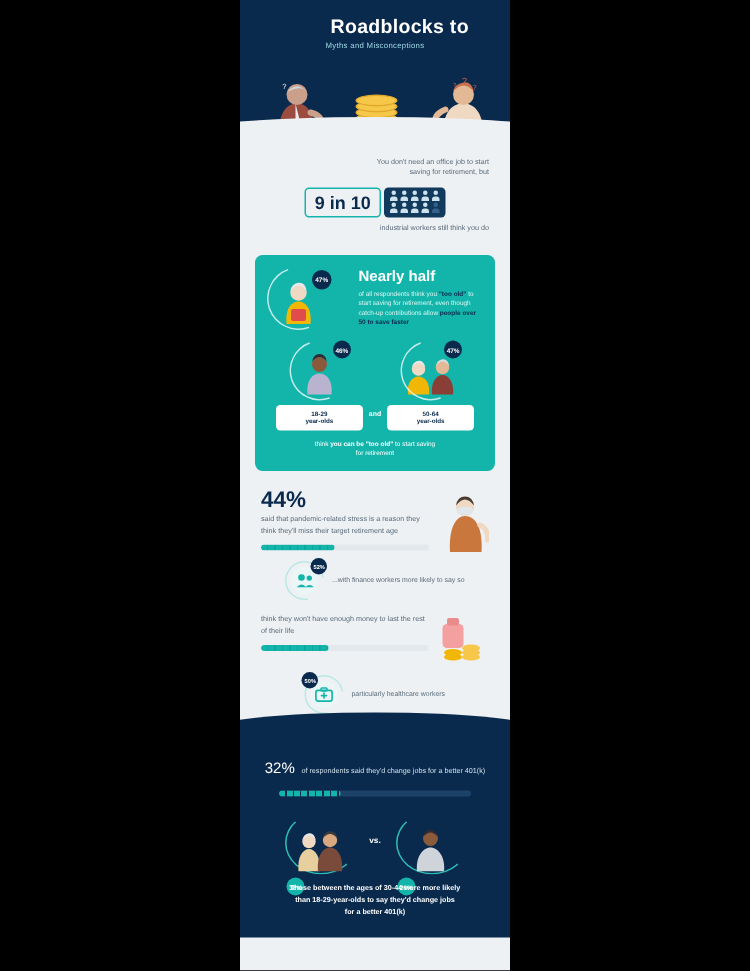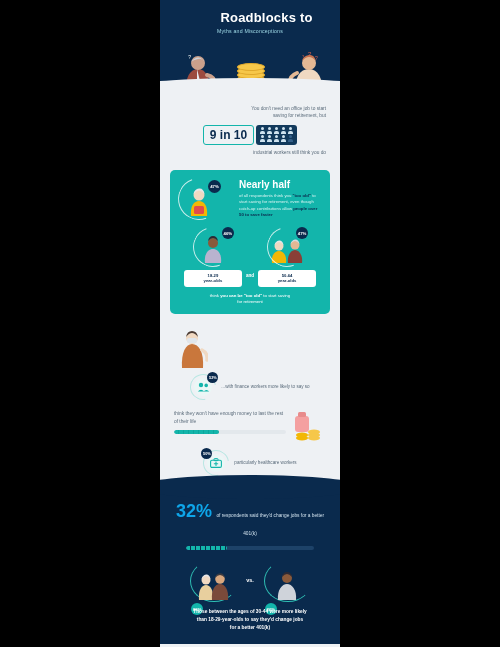--- a/index.html
+++ b/index.html
@@ -64,21 +64,21 @@
   .sub-note{display:flex;align-items:center;gap:5px;justify-content:center;padding:4px 14px 2px;}
   .note-ring{position:relative;width:26px;height:26px;flex:0 0 26px;}
   .note-ring .arc{position:absolute;inset:0;border-radius:50%;border:1.3px solid #b9e7e3;border-right-color:transparent;transform:rotate(35deg);}
   .note-ring .inner{position:absolute;inset:4px;border-radius:50%;background:#eaf7f6;display:flex;align-items:center;justify-content:center;}
   .note-txt{font-size:4.6px;color:#5a6b7a;line-height:1.5;}
 
   
   .navy{position:relative;background:#0a2a4d;margin-top:8px;padding:16px 14px 12px;}
   .navy:before{content:"";position:absolute;left:-12%;top:-11px;width:124%;height:24px;background:#0a2a4d;border-radius:50%;}
   .navy *{position:relative;}
-  .n-big{color:#0ea5e9;font-weight:bold;font-size:18px;line-height:1;}
+  .n-big{color:#ffffff;font-weight:normal;font-size:10px;line-height:1;}
   .n-txt{color:#cfe0ec;font-size:4.8px;line-height:1.5;}
   .n-bar{height:4px;background:#1d4268;border-radius:2px;margin-top:6px;position:relative;overflow:hidden;}
   .n-fill{position:absolute;left:0;top:0;height:100%;border-radius:2px;
     background-image:repeating-linear-gradient(90deg,#13b5ab 0 4px,#0a2a4d 4px 5px);}
   .vs-wrap{display:flex;align-items:center;justify-content:center;gap:10px;margin-top:10px;}
   .vs-ring{position:relative;width:46px;height:40px;}
   .vs-ring .arc{position:absolute;left:0;top:0;width:46px;height:40px;border-radius:50%;
     border:1.3px solid #2fbfb4;border-top-color:transparent;border-right-color:transparent;}
   .vs-t{color:#ffffff;font-size:5.5px;font-weight:bold;}
   .n-center{color:#ffffff;font-size:4.8px;font-weight:bold;text-align:center;line-height:1.6;margin-top:8px;}
@@ -246,20 +246,27 @@
       </div>
     </div>
 
     <div class="teal-foot">
       <span>think </span><span class="em">you can be "too old"</span><span> to start saving</span>
       <div>for retirement</div>
     </div>
   </div>
 
   <div class="statrow">
+    <div class="statcol">
+      <div class="big-num">44%</div>
+      <div class="cap" style="margin-top:2px;">said that pandemic-related stress is a reason they think they'll miss their target retirement age</div>
+      <div class="bar-track">
+            <div class="bar-fill" style="width:44%"></div>
+          </div>
+    </div>
     <svg width="34" height="42" viewBox="0 0 34 42">
       <path d="M8 42 C7 26 12 18 18 18 C25 18 30 26 29 42 Z" fill="#c9773c"></path>
       <circle cx="18" cy="12" r="6" fill="#f0d9c2"></circle>
       <path d="M12 11 q6 -8 12 0 q-1 -6 -6 -6 q-5 0 -6 6Z" fill="#4a3b33"></path>
       <rect x="13" y="12" width="10" height="5" rx="2" fill="#dfe6ec"></rect>
       <path d="M28 24 q6 3 5 10" stroke="#f0d9c2" stroke-width="3.5" fill="none" stroke-linecap="round"></path>
     </svg>
   </div>
 
   <div class="sub-note">

